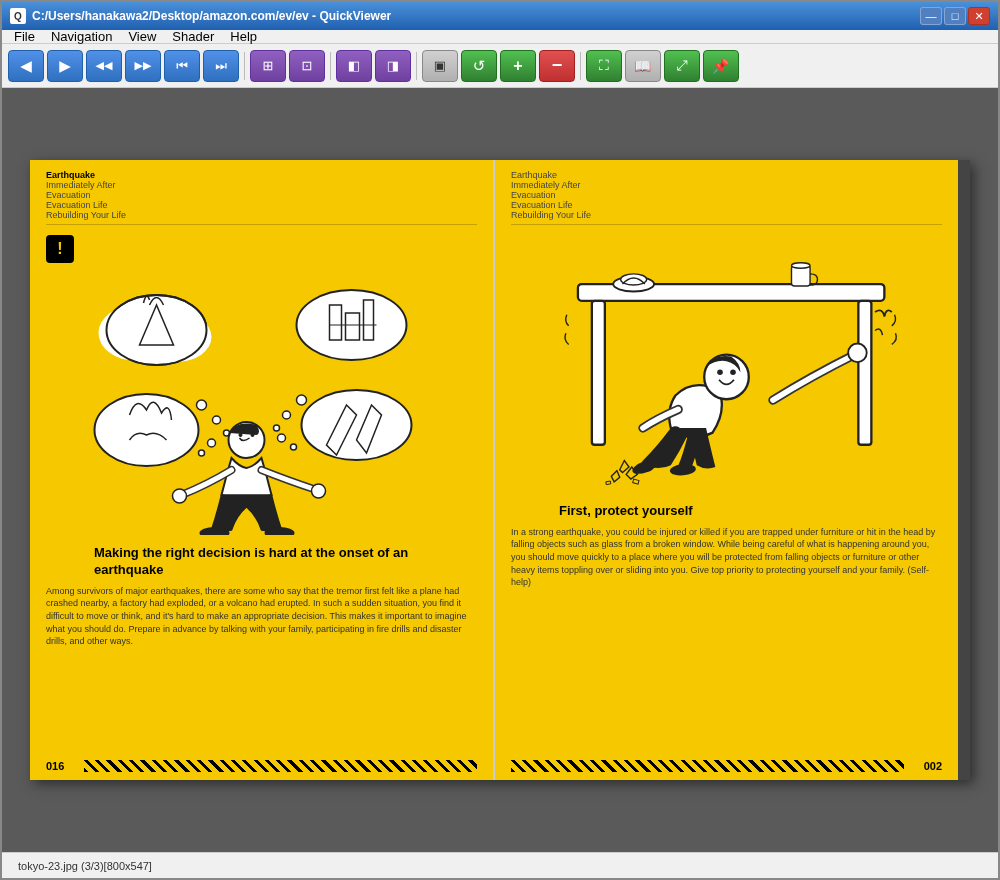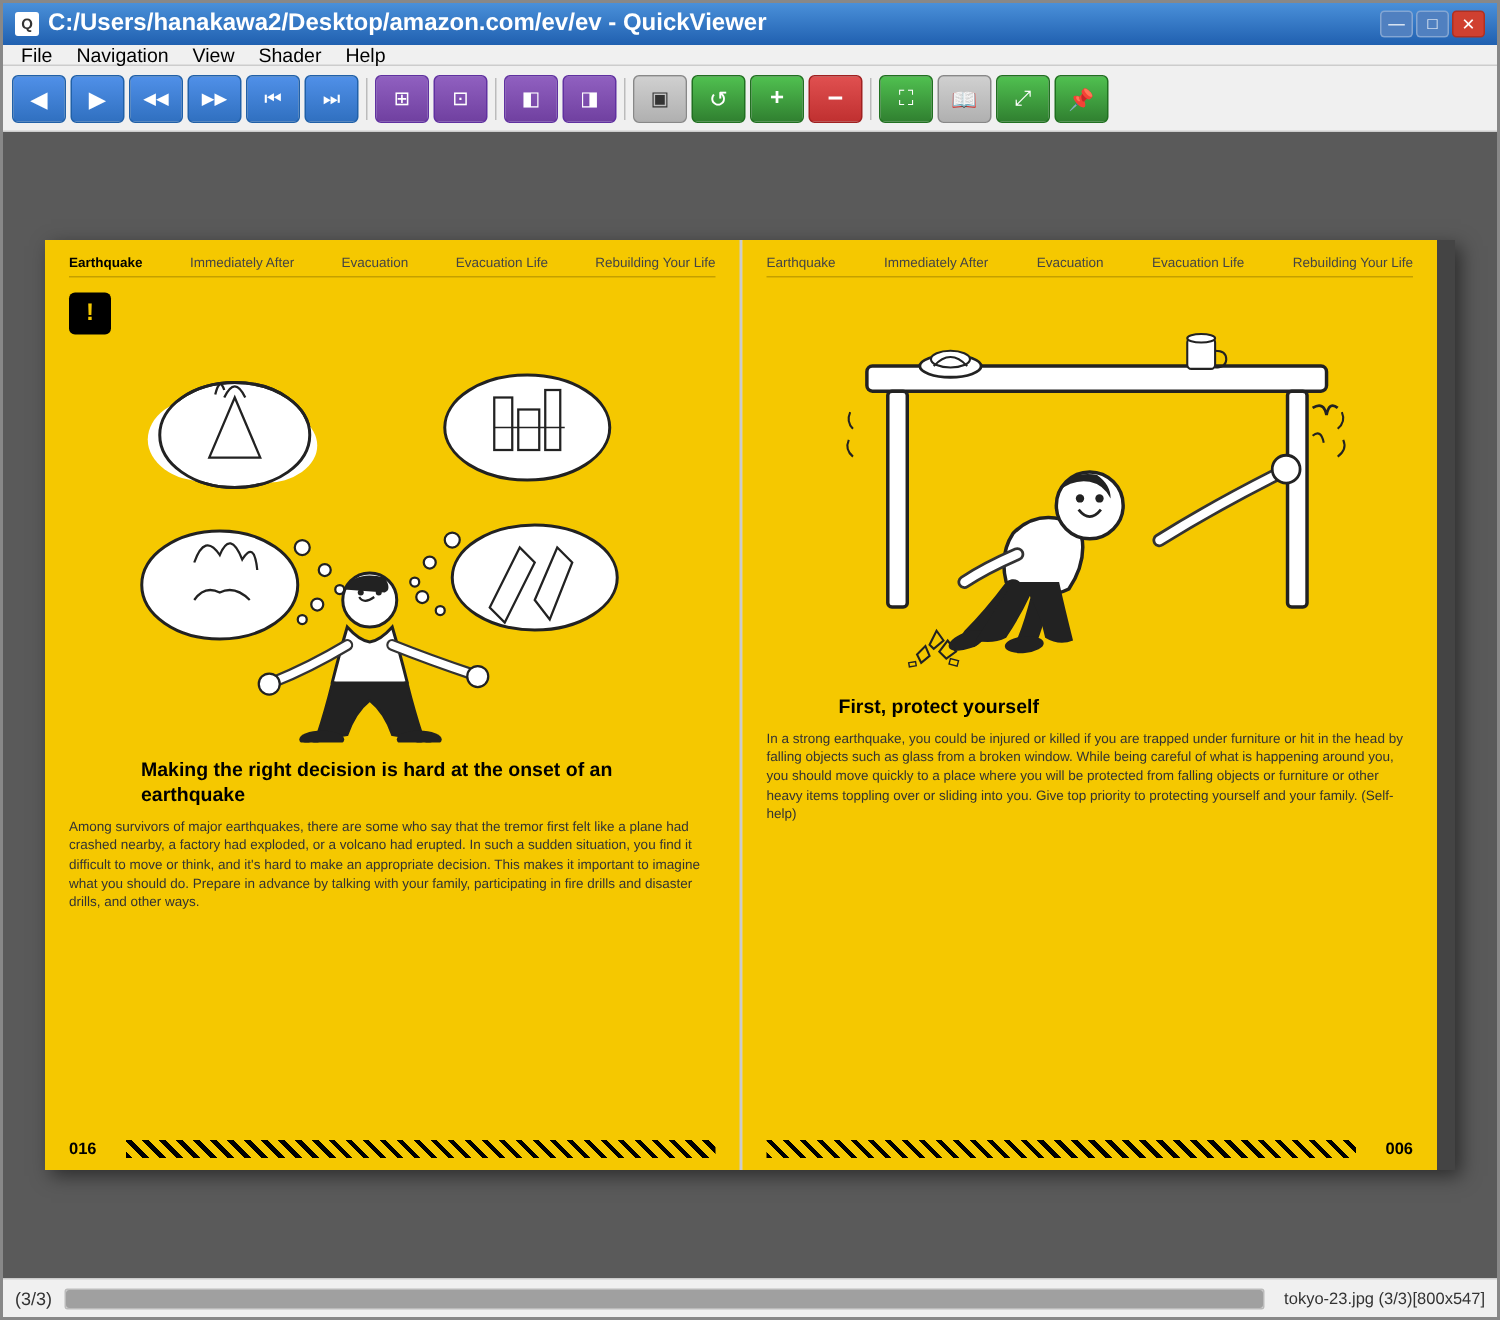--- a/index.html
+++ b/index.html
@@ -46,21 +46,21 @@
       border-radius: 2px;
       display: flex;
       align-items: center;
       justify-content: center;
       font-size: 10px;
       color: #333;
       font-weight: bold;
     }
 
     .title-text {
-      font-size: 16px;
+      font-size: 12px;
       font-weight: bold;
     }
 
     .title-controls {
       display: flex;
       gap: 2px;
     }
 
     .title-btn {
       width: 22px;
@@ -213,20 +213,21 @@
 
     
     .nav-tabs {
       display: flex;
       justify-content: space-between;
       font-size: 9px;
       color: #333;
       margin-bottom: 8px;
       padding-bottom: 4px;
       border-bottom: 1px solid rgba(0,0,0,0.2);
+      flex-direction: column;
     }
 
     .nav-tab { font-size: 9px; color: #444; }
     .nav-tab.active { font-weight: bold; color: #000; }
 
     
     .page-title-section {
       display: flex;
       align-items: flex-start;
       gap: 8px;
@@ -585,32 +586,26 @@
           </svg>
         </div>
 
         <div style="margin-bottom: 40px;">
           <div class="caption-title">First, protect yourself</div>
           <div class="caption-text">In a strong earthquake, you could be injured or killed if you are trapped under furniture or hit in the head by falling objects such as glass from a broken window. While being careful of what is happening around you, you should move quickly to a place where you will be protected from falling objects or furniture or other heavy items toppling over or sliding into you. Give top priority to protecting yourself and your family. (Self-help)</div>
         </div>
 
         <div class="page-number-area">
           <div class="page-stripe"></div>
-          <span class="page-num">006</span>
+          <span class="page-num">002</span>
         </div>
       </div>
 
       <div class="right-edge"></div>
 
     </div>
   </div>
 
   <div class="status-bar">
-    <div class="status-left">
-      <span class="page-indicator">(3/3)</span>
-      <div class="progress-bar-container">
-        <div class="progress-bar-fill" style="width: 100%;"></div>
-      </div>
-    </div>
     <div class="status-right">tokyo-23.jpg (3/3)[800x547]</div>
   </div>
 
 </div>
 
 </body></html>

